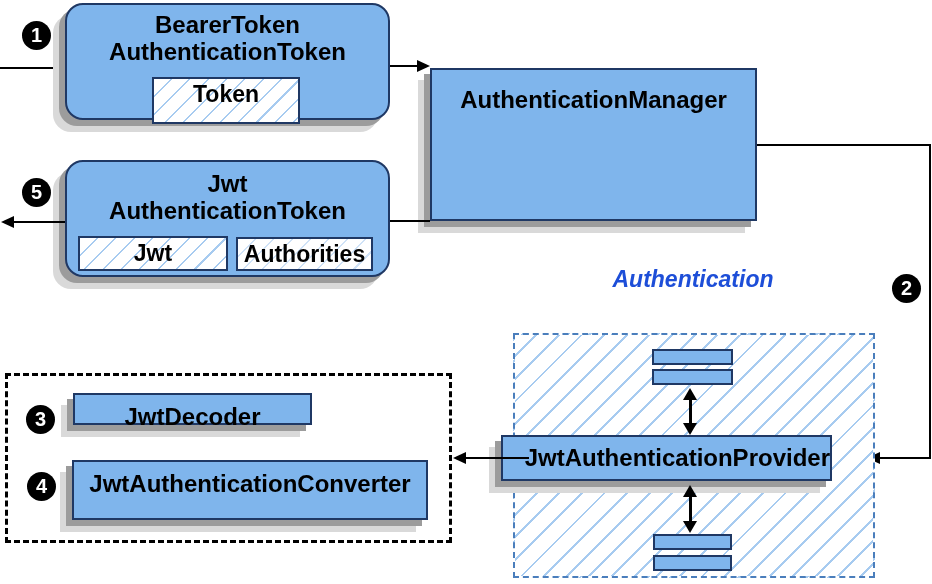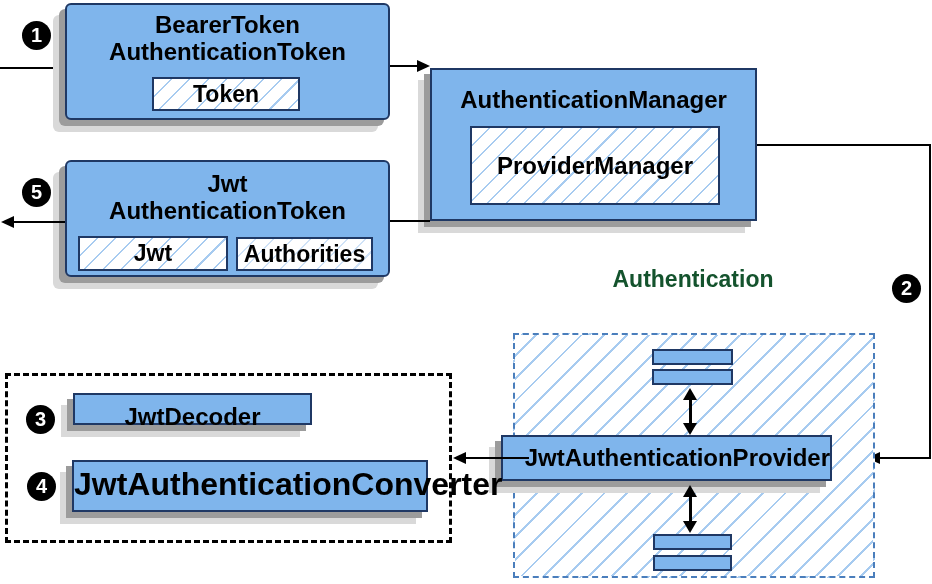--- a/index.html
+++ b/index.html
@@ -16,21 +16,21 @@
   body{width:932px;height:584px;font-family:"Liberation Sans",sans-serif;}
   .canvas{position:relative;width:932px;height:584px;background:#fff;overflow:hidden;}
 
   .node{
     position:absolute;box-sizing:border-box;
     background:var(--node-fill);
     border:2px solid var(--node-border);
     box-shadow:-6px 6px 0 0 var(--shadow-dark), -12px 12px 0 0 var(--shadow-light);
     color:#000;font-weight:bold;text-align:center;
   }
-  .rounded{border-radius:6px;}
+  .rounded{border-radius:18px;}
   .node-title{font-size:24px;line-height:27px;font-weight:bold;}
 
   .field{
     position:absolute;box-sizing:border-box;
     background-color:#fff;
     border:2px solid var(--node-border);
     font-size:23px;font-weight:bold;color:#000;text-align:center;
   }
   .hatch-small{
     background-image:repeating-linear-gradient(135deg, rgba(255,255,255,0) 0 11.5px, var(--hatch-line) 11.5px 13px);
@@ -65,52 +65,49 @@
     border-left:7px solid transparent;border-right:7px solid transparent;border-bottom:12px solid var(--line-color);}
   .dbl-arrow::after{content:"";position:absolute;bottom:0;left:0;width:0;height:0;
     border-left:7px solid transparent;border-right:7px solid transparent;border-top:12px solid var(--line-color);}
 
   .badge{
     position:absolute;width:29px;height:29px;border-radius:50%;
     background:#000;color:#fff;font-size:20px;font-weight:bold;
     line-height:29px;text-align:center;
   }
   .group-label{
-    position:absolute;font-size:23px;font-weight:bold;color:#14532d;
-    text-align:center;line-height:27px;
+    position:absolute;font-size:23px;font-weight:bold;color:#1d4ed8;
+    text-align:center;line-height:27px;font-style:italic;
   }
 </style>
 </head>
 <body>
 
 <div class="canvas">
 
   <div class="hline" style="left:0;top:67px;width:65px;"></div>
   <div class="badge" style="left:22px;top:21px;">
     <span>1</span>
   </div>
 
   <div class="node rounded" style="left:65px;top:3px;width:325px;height:117px;">
     <div class="node-title" style="padding-top:6px;">
       <div>BearerToken</div>
       <div>AuthenticationToken</div>
     </div>
   </div>
-  <div class="field hatch-small" style="left:152px;top:77px;width:148px;height:34px;line-height:30px;">
+  <div class="field hatch-small" style="left:152px;top:77px;width:148px;height:47px;line-height:30px;">
     <span>Token</span>
   </div>
 
   <div class="hline" style="left:390px;top:65px;width:30px;"></div>
   <div class="tri-right" style="left:417px;top:60px;"></div>
 
   <div class="node" style="left:430px;top:68px;width:327px;height:153px;">
     <div class="node-title" style="padding-top:16px;">AuthenticationManager</div>
-  </div>
-  <div class="field hatch-small" style="left:470px;top:126px;width:250px;height:79px;line-height:75px;font-size:24px;">
-    <span>ProviderManager</span>
   </div>
 
   <div class="hline" style="left:757px;top:144px;width:174px;"></div>
   <div class="vline" style="left:929px;top:144px;height:315px;"></div>
   <div class="hline" style="left:879px;top:457px;width:51px;"></div>
   <div class="tri-left" style="left:867px;top:452px;"></div>
   <div class="badge" style="left:892px;top:274px;">
     <span>2</span>
   </div>
 
@@ -165,17 +162,17 @@
   <div class="badge" style="left:26px;top:405px;">
     <span>3</span>
   </div>
   <div class="node" style="left:73px;top:393px;width:239px;height:32px;font-size:24px;line-height:43px;">
     <span>JwtDecoder</span>
   </div>
 
   <div class="badge" style="left:27px;top:472px;">
     <span>4</span>
   </div>
-  <div class="node" style="left:72px;top:460px;width:356px;height:52px;font-size:32px;line-height:44px;">
+  <div class="node" style="left:72px;top:460px;width:356px;height:60px;font-size:24px;line-height:44px;">
     <span>JwtAuthenticationConverter</span>
   </div>
 
 </div>
 
 </body></html>

